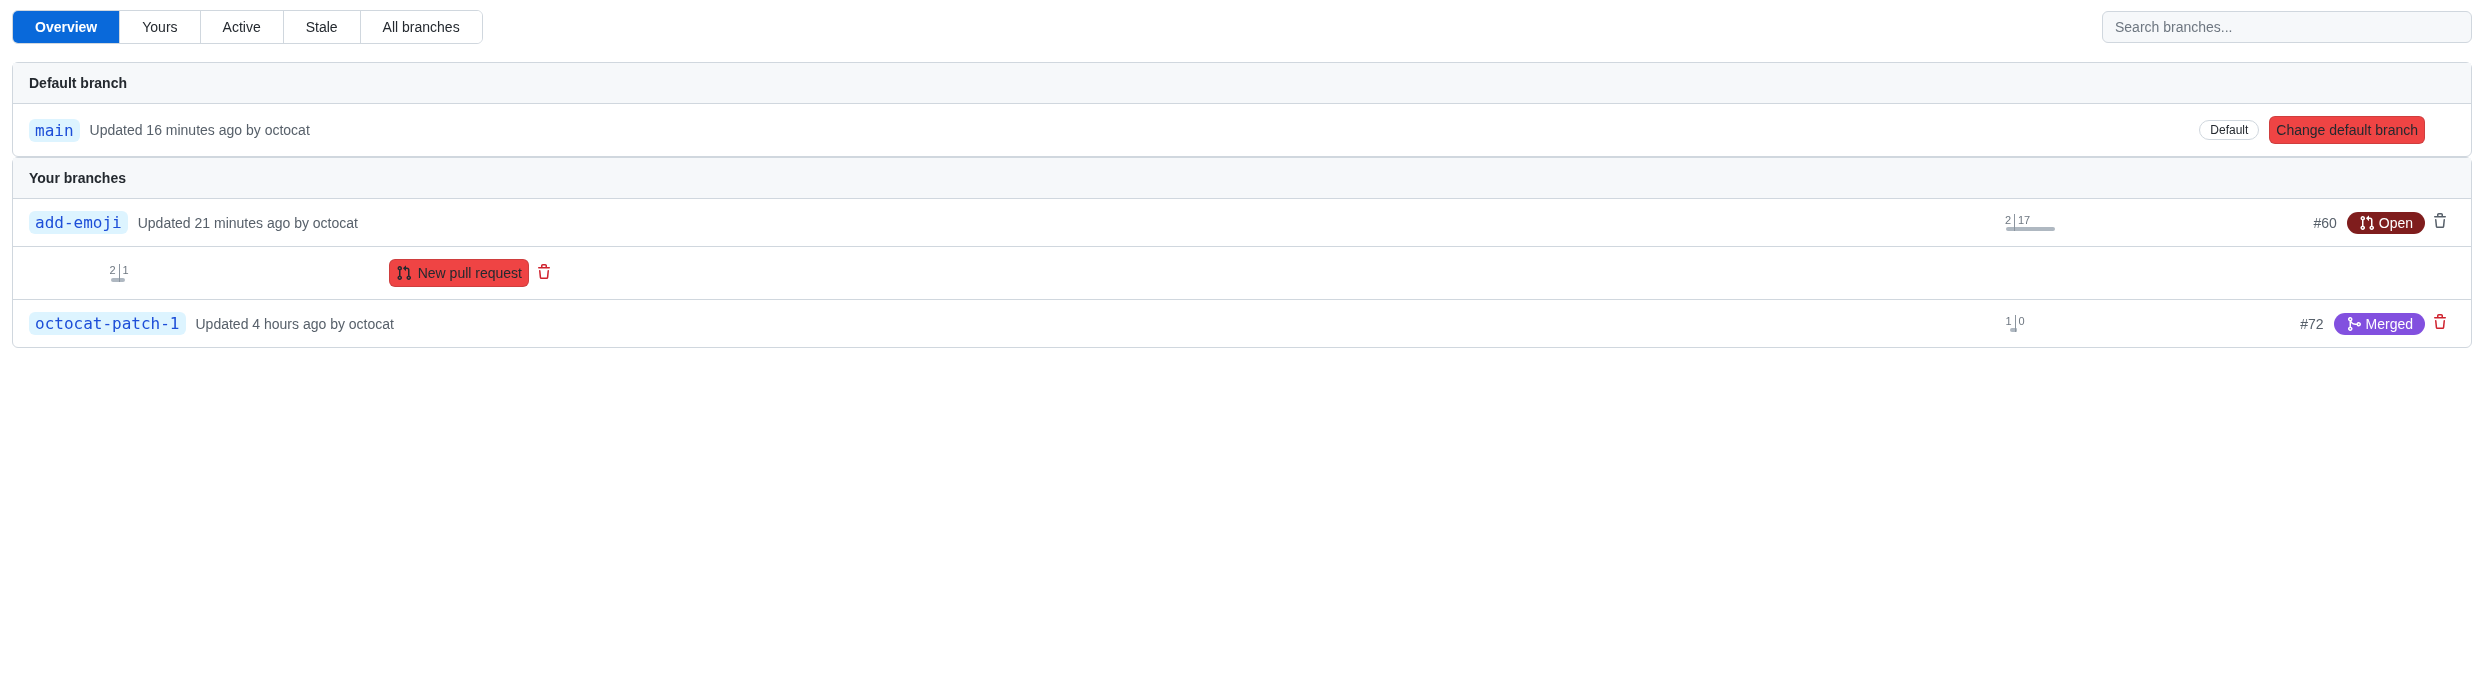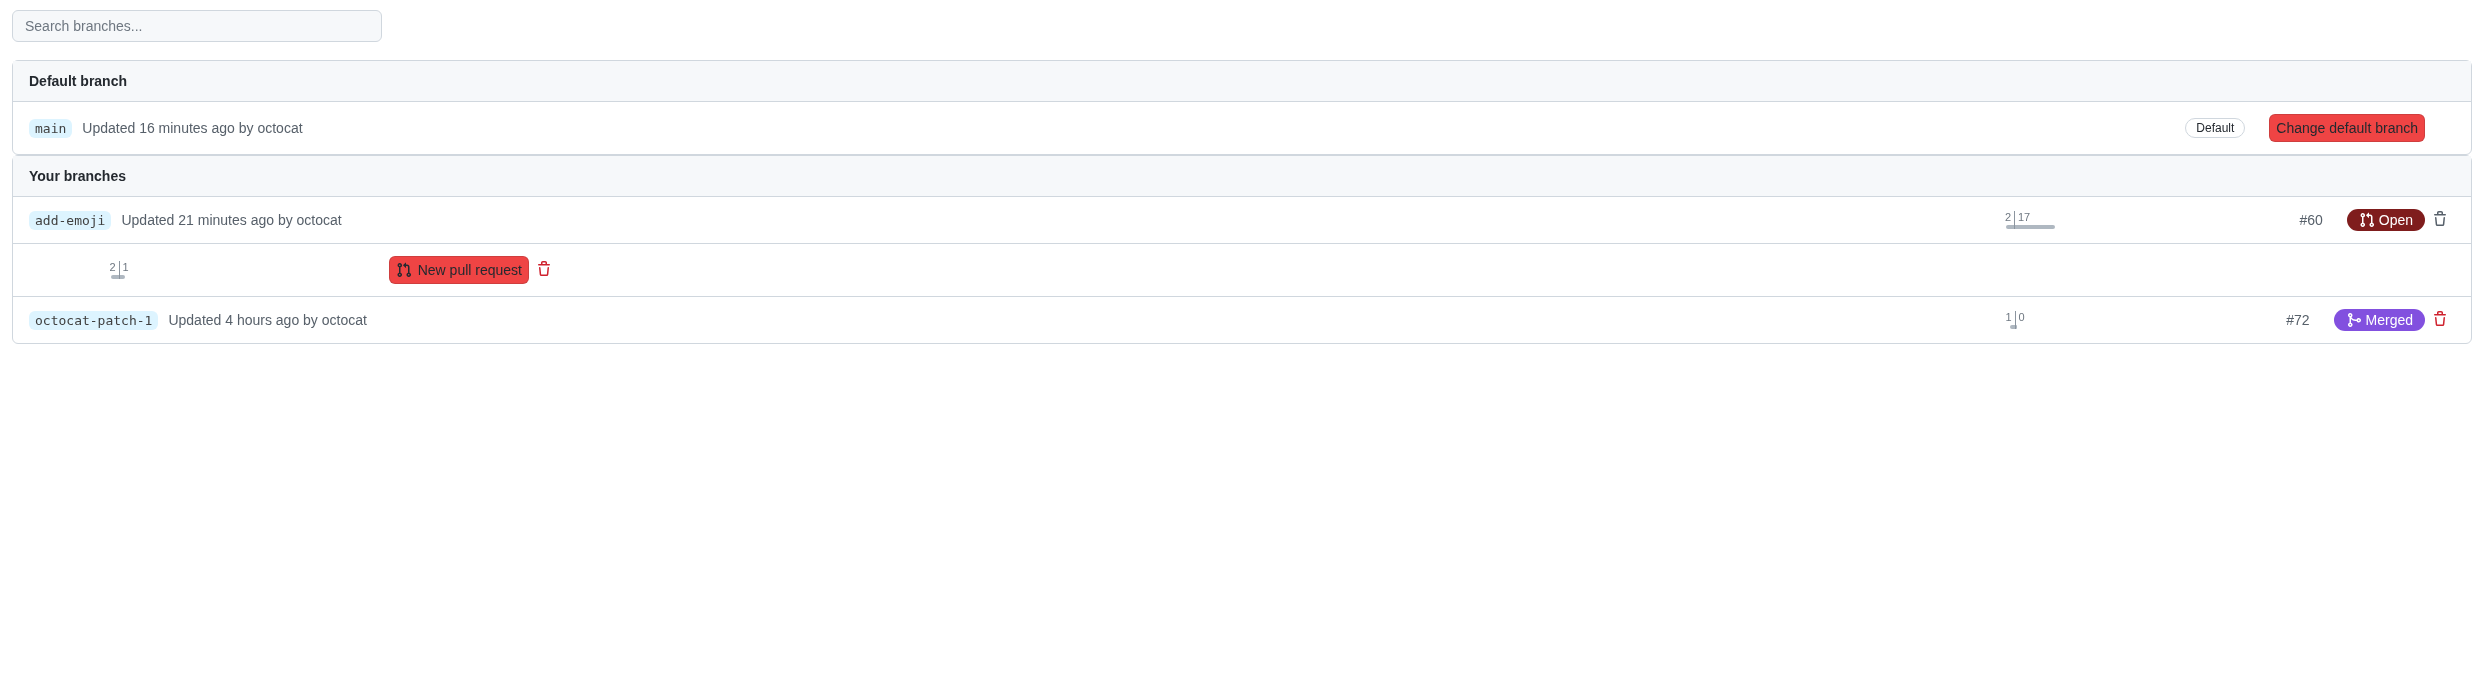--- a/index.html
+++ b/index.html
@@ -68,23 +68,23 @@
 .box-row:last-child { border-bottom: none; }
 .branch-info {
   display: flex;
   align-items: center;
   gap: 10px;
   flex: 1;
   min-width: 0;
 }
 .branch-name {
   font-family: ui-monospace, SFMono-Regular, "SF Mono", Menlo, Consolas, monospace;
-  font-size: 13px;
+  font-size: 16px;
   background: #ddf4ff;
-  color: #404040;
+  color: #1d4ed8;
   padding: 2px 6px;
   border-radius: 6px;
   white-space: nowrap;
 }
 .branch-meta { color: #57606a; font-size: 14px; }
 .diverge-col {
   width: 180px;
   display: flex;
   justify-content: center;
 }
@@ -109,21 +109,21 @@
 .diverge-bar {
   height: 4px;
   background: #afb8c1;
   border-radius: 2px;
 }
 .actions-col {
   width: 320px;
   display: flex;
   justify-content: flex-end;
   align-items: center;
-  gap: 24px;
+  gap: 10px;
 }
 .pr-num { color: #57606a; font-size: 14px;}
 .badge {
   display: inline-flex;
   align-items: center;
   gap: 4px;
   padding: 3px 12px;
   border-radius: 2em;
   font-size: 14px;
   font-weight: 500;
@@ -157,20 +157,27 @@
   justify-content: center;
 }
 .trash { cursor: pointer; }
 .trash svg { display: block; }
 .icon { display: inline-flex; }
 </style>
 </head>
 <body>
 
 <div class="top-row">
+  <nav class="tabnav">
+    <div class="tabnav-tab selected">Overview</div>
+    <div class="tabnav-tab">Yours</div>
+    <div class="tabnav-tab">Active</div>
+    <div class="tabnav-tab">Stale</div>
+    <div class="tabnav-tab">All branches</div>
+  </nav>
   <input class="search-input" type="text" placeholder="Search branches..." style="">
 </div>
 
 <div class="box">
   <div class="box-header">Default branch</div>
   <div class="box-row">
     <div class="branch-info">
       <span class="branch-name">main</span>
       <span class="branch-meta">Updated 16 minutes ago by octocat</span>
     </div>

